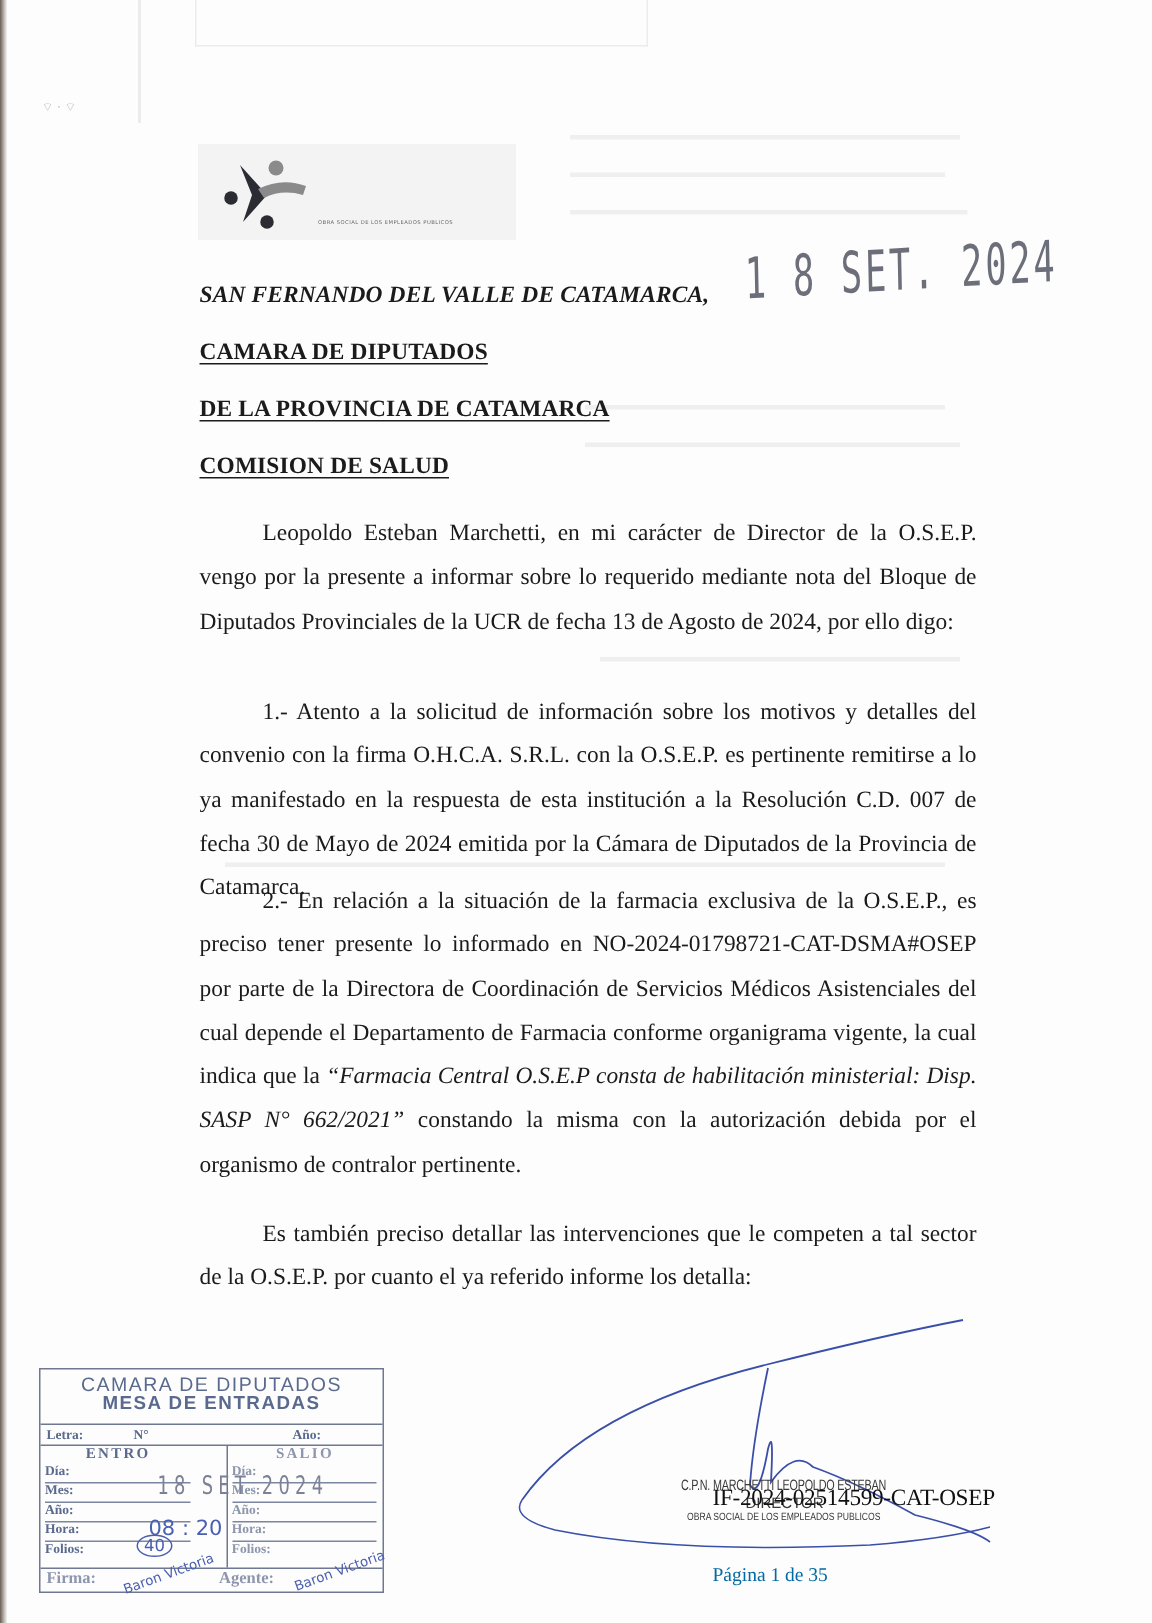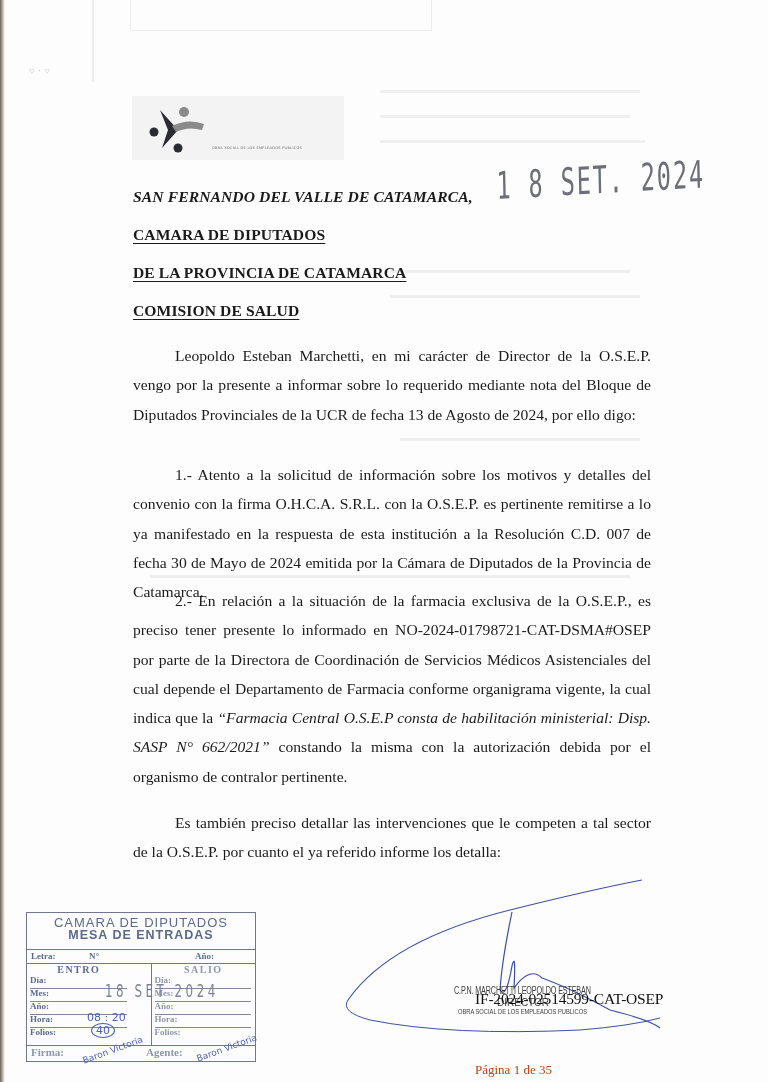--- a/index.html
+++ b/index.html
@@ -29,21 +29,21 @@
   .para { position:absolute; left:133px; width:518px; font-size:15.6px; line-height:29.3px; text-align:justify; }
   .para .indent { display:inline-block; width:42px; }
   .para i { font-style:italic; }
 
   
   .sig-svg { position:absolute; left:330px; top:870px; }
   .sign-name { position:absolute; left:454px; top:985px; font-family:"Liberation Sans", sans-serif; font-size:10px; color:#3a3a3a; transform:scaleX(0.72); transform-origin:left; white-space:nowrap; letter-spacing:-0.2px; }
   .sign-role { position:absolute; left:497px; top:997px; font-family:"Liberation Sans", sans-serif; font-size:10px; color:#3a3a3a; }
   .sign-org { position:absolute; left:458px; top:1008px; font-family:"Liberation Sans", sans-serif; font-size:7px; color:#3a3a3a; transform:scaleX(0.82); transform-origin:left; white-space:nowrap; }
   .doc-id { position:absolute; left:475px; top:990px; font-size:15.5px; color:#111; white-space:nowrap; letter-spacing:-0.2px; }
-  .page-num { position:absolute; left:475px; top:1042px; font-size:13px; color:#c2410c;margin-top:20px; }
+  .page-num { position:absolute; left:475px; top:1042px; font-size:13px; color:#0369a1; }
 
   
   .rstamp { position:absolute; left:26px; top:912px; width:228px; height:148px; border:1.5px solid #6f7890; color:#5a6a8e; font-family:"Liberation Sans", sans-serif; }
   .rstamp .title { text-align:center; font-size:13px; letter-spacing:1px; line-height:13px; margin-top:3px; }
   .rstamp .sub { text-align:center; font-size:12.5px; font-weight:bold; letter-spacing:1px; line-height:13px; }
   .rstamp .row-letra { position:absolute; top:36px; left:0; right:0; border-top:1.5px solid #6f7890; height:14px; font-family:"Liberation Serif", serif; font-weight:bold; font-size:9px; }
   .rstamp .cols { position:absolute; top:50px; left:0; right:0; height:81px; border-top:1.5px solid #6f7890; border-bottom:1.5px solid #6f7890; display:flex; }
   .rstamp .col { flex:1; position:relative; font-family:"Liberation Serif", serif; font-weight:bold; font-size:9px; }
   .rstamp .col + .col { border-left:1.5px solid #6f7890; }
   .rstamp .col .ch { text-align:center; font-size:10px; letter-spacing:1.5px; line-height:12px; }
@@ -136,17 +136,17 @@
       <div class="line" style="top:37px;"><span>Año:</span></div>
       <div class="line" style="top:50px;"><span>Hora:</span></div>
       <div class="line" style="top:63px;border-bottom:none;"><span>Folios:</span></div>
     </div>
   </div>
   <div class="foot">
     <span style="flex:1;padding-left:4px;">Firma:</span>
     <span style="flex:1;padding-left:6px;">Agente:</span>
   </div>
   <div class="hand" style="left:78px;top:68px;font-size:17px;color:#7c8196;letter-spacing:5px;transform:scaleX(0.7);transform-origin:left;white-space:nowrap;">18 SET 2024</div>
-  <div class="hand" style="left:60px;top:98px;font-size:11px;white-space:nowrap;">08 : 20</div>
+  <div class="hand" style="left:72px;top:98px;font-size:14px;white-space:nowrap;">08 : 20</div>
   <div class="hand" style="left:64px;top:110px;font-size:11px;border:1px solid #4b5fb0;border-radius:50%;padding:0 4px;">40</div>
   <div class="hand" style="left:54px;top:132px;font-size:9px;transform:rotate(-20deg);white-space:nowrap;">Baron Victoria</div>
   <div class="hand" style="left:168px;top:130px;font-size:9px;transform:rotate(-20deg);white-space:nowrap;">Baron Victoria</div>
 </div>
 
 </body></html>

